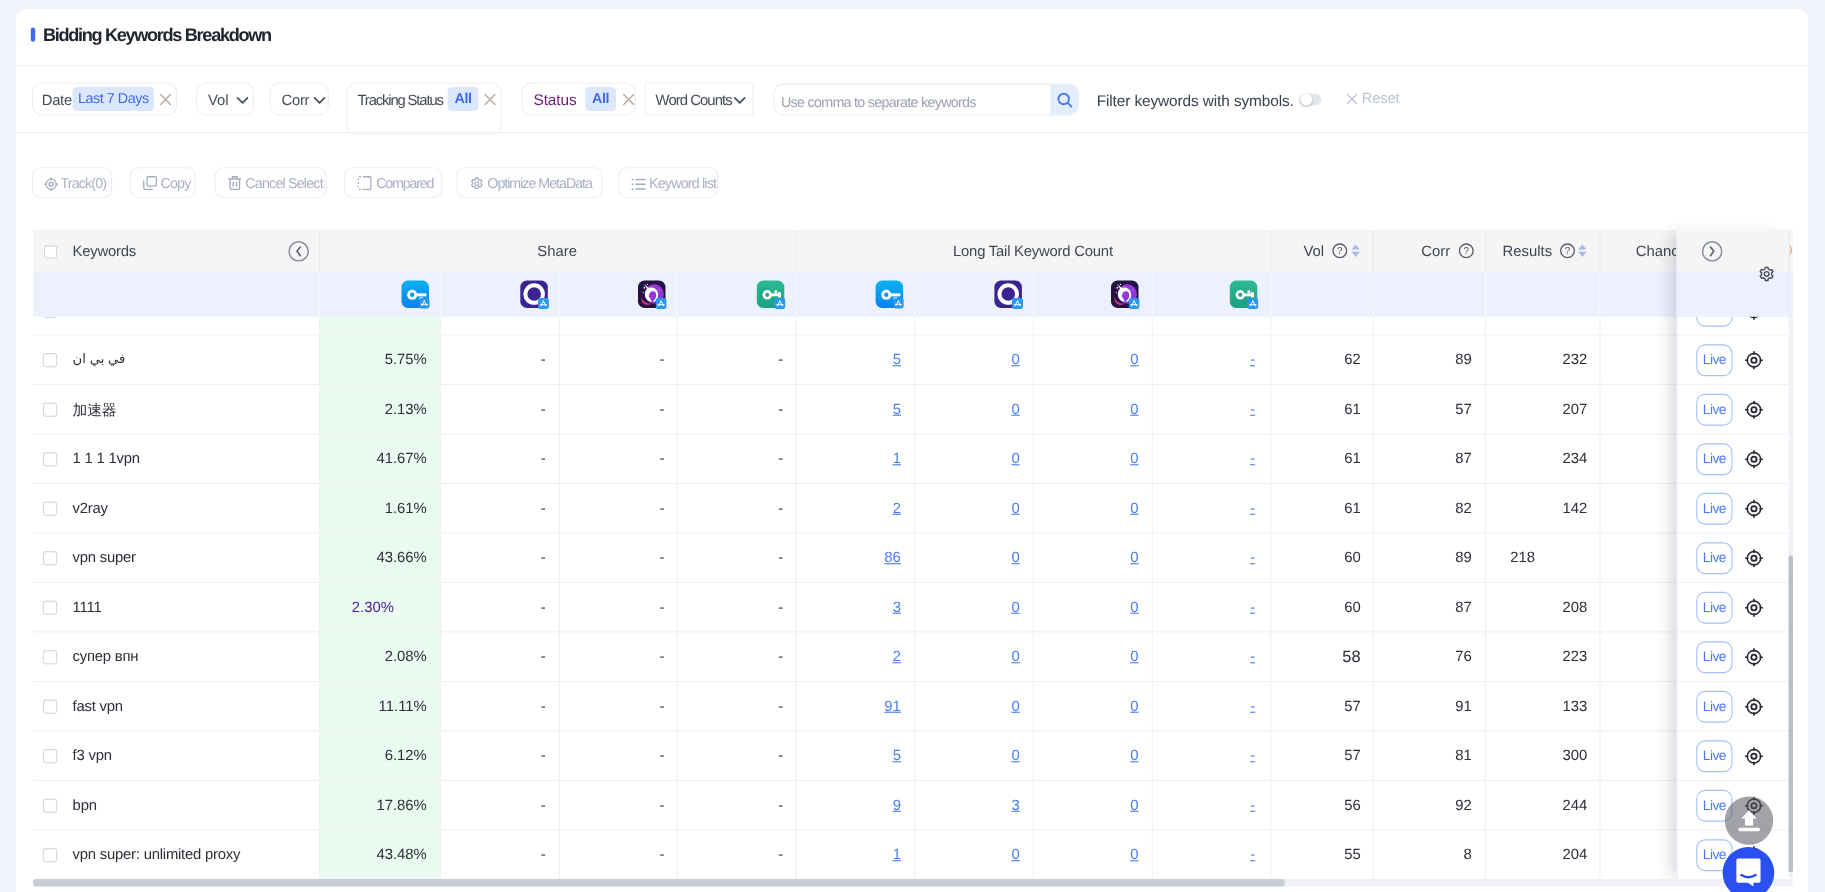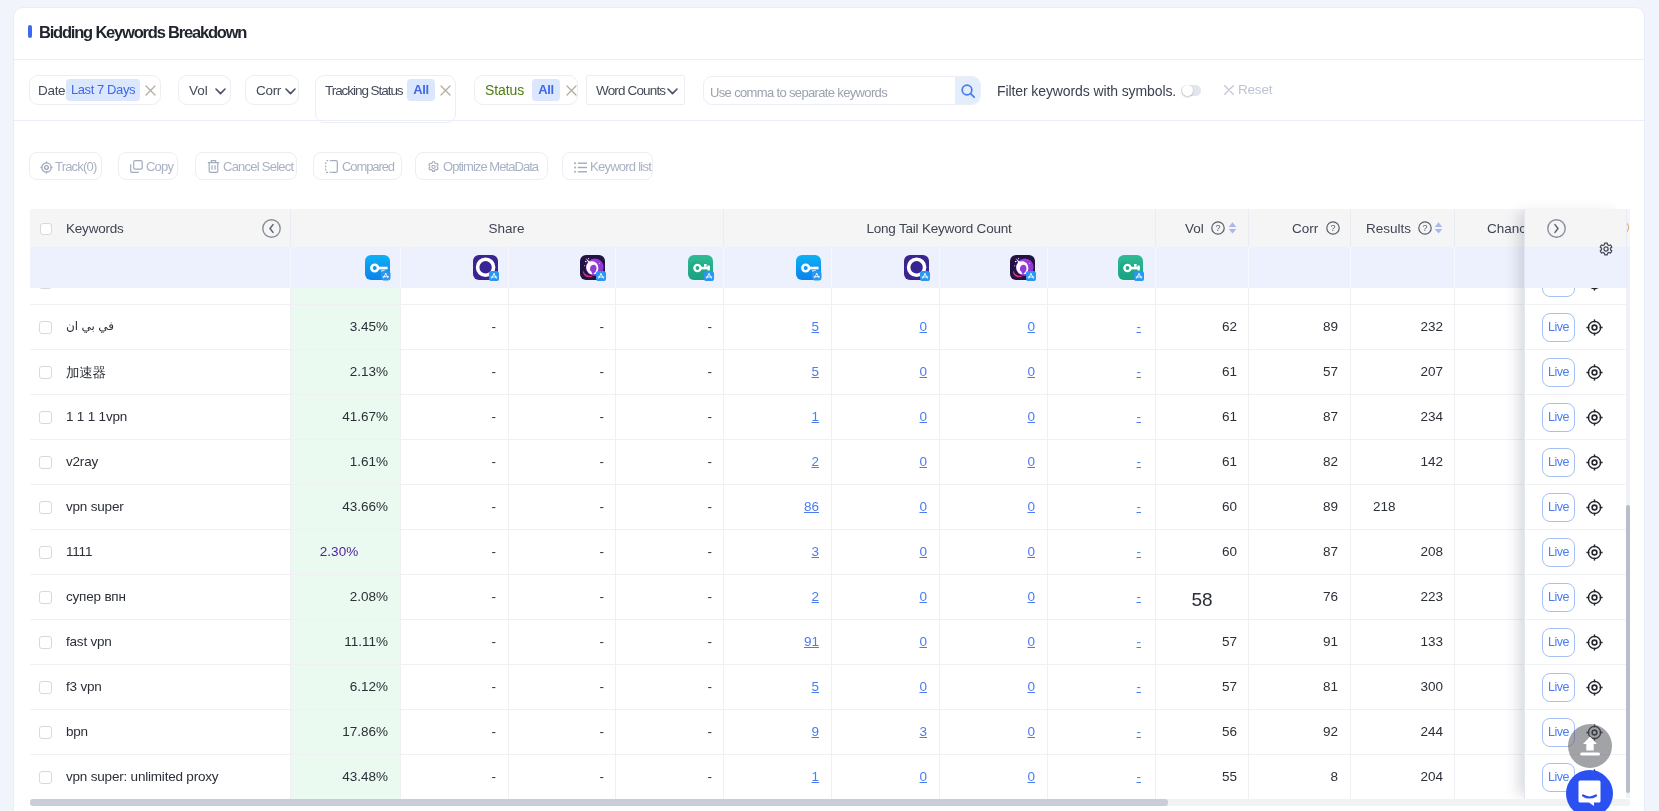--- a/index.html
+++ b/index.html
@@ -31,21 +31,21 @@
     </svg>
   </div>
 <div class="abs" style="left:315px;top:75px;width:141px;height:48px;border:1px solid #eceef4;border-radius:9px;background:#fff">
     <div class="txt" style="left:9px;top:7px;font-size:13.5px;color:#454b58;letter-spacing:-1.05px">Tracking Status</div>
     <div class="abs" style="left:91px;top:3px;width:28px;height:22px;background:#dbe7fc;border-radius:4px;text-align:center;font-size:13px;font-weight:bold;color:#4168e8;line-height:22px;letter-spacing:-0.3px">All</div>
     <svg width="11" height="11" viewBox="0 0 11 11" style="position:absolute;top:9px;left:124px">
       <path d="M1 1 L10 10 M10 1 L1 10" stroke="#b4aca1" stroke-width="1.3" stroke-linecap="round"></path>
     </svg>
   </div>
 <div class="abs" style="left:474px;top:75px;width:104px;height:30px;border:1px solid #eceef4;border-radius:9px;background:#fff">
-    <div class="txt" style="left:10px;top:6px;font-size:14px;color:#4d7c0f;letter-spacing:-0.1px">Status</div>
+    <div class="txt" style="left:10px;top:6px;font-size:14px;color:#701a75;letter-spacing:-0.1px">Status</div>
     <div class="abs" style="left:57px;top:3px;width:28px;height:22px;background:#dbe7fc;border-radius:4px;text-align:center;font-size:13px;font-weight:bold;color:#4168e8;line-height:22px;letter-spacing:-0.3px">All</div>
     <svg width="11" height="11" viewBox="0 0 11 11" style="position:absolute;top:9px;left:91px">
       <path d="M1 1 L10 10 M10 1 L1 10" stroke="#b4aca1" stroke-width="1.3" stroke-linecap="round"></path>
     </svg>
   </div>
 <div class="abs" style="left:586px;top:75px;width:99px;height:30px;border:1px solid #eceef4;border-radius:2px;background:#fff">
     <div class="txt" style="left:9px;top:7px;font-size:13.5px;color:#454b58;letter-spacing:-0.85px">Word Counts</div>
     <svg width="11" height="7" viewBox="0 0 11 7" style="position:absolute;top:12px;left:80px">
       <path d="M1 1 L5.5 5.6 L10 1" fill="none" stroke="#4a5263" stroke-width="1.6" stroke-linecap="round" stroke-linejoin="round"></path>
     </svg>
@@ -285,21 +285,21 @@
 <div style="position:absolute;left:0;top:-28px;width:1494px;height:45px">
       <div style="position:absolute;left:260px;top:0;width:110px;height:45px;background:#eafaf1"></div>
       <div style="position:absolute;left:0;top:44px;width:1494px;height:1px;background:#f0f1f4"></div>
       <div style="position:absolute;left:9px;top:16px;width:13px;height:13px;border:1px solid #d6d9e0;border-radius:3px;background:#fff"></div>
     </div>
     <div style="position:absolute;left:0;top:17px;width:1494px;height:45px">
       <div style="position:absolute;left:260px;top:0;width:110px;height:45px;background:#eafaf1"></div>
       <div style="position:absolute;left:0;top:44px;width:1494px;height:1px;background:#f0f1f4"></div>
       <div style="position:absolute;left:9px;top:16px;width:13px;height:13px;border:1px solid #d6d9e0;border-radius:3px;background:#fff"></div>
       <div style="position:absolute;left:36px;top:14px;font-size:12px;color:#2b2f37;white-space:nowrap;letter-spacing:-0.2px">في بي ان</div>
-      <div style="position:absolute;left:260px;top:14px;width:98px;text-align:right;font-size:13.5px;color:#2b2f37">3.45%</div>
+      <div style="position:absolute;left:260px;top:14px;width:98px;text-align:right;font-size:13.5px;color:#2b2f37">5.75%</div>
       <div style="position:absolute;left:406px;top:14px;width:60px;text-align:right;font-size:13.5px;color:#30343c">-</div>
       <div style="position:absolute;left:514px;top:14px;width:60px;text-align:right;font-size:13.5px;color:#30343c">-</div>
       <div style="position:absolute;left:622px;top:14px;width:60px;text-align:right;font-size:13.5px;color:#30343c">-</div>
       <div style="position:absolute;left:729px;top:14px;width:60px;text-align:right;font-size:13.5px;color:#4a7cf2;text-decoration:underline">5</div>
       <div style="position:absolute;left:837px;top:14px;width:60px;text-align:right;font-size:13.5px;color:#4a7cf2;text-decoration:underline">0</div>
       <div style="position:absolute;left:945px;top:14px;width:60px;text-align:right;font-size:13.5px;color:#4a7cf2;text-decoration:underline">0</div>
       <div style="position:absolute;left:1051px;top:14px;width:60px;text-align:right;font-size:13.5px;color:#4a7cf2;text-decoration:underline">-</div>
       <div style="position:absolute;left:1137px;top:14px;width:70px;text-align:right;font-size:13.5px;color:#2b2f37">62</div>
       <div style="position:absolute;left:1238px;top:14px;width:70px;text-align:right;font-size:13.5px;color:#2b2f37">89</div>
       <div style="position:absolute;left:1343px;top:14px;width:70px;text-align:right;font-size:13.5px;color:#2b2f37">232</div>
@@ -395,21 +395,21 @@
       <div style="position:absolute;left:9px;top:16px;width:13px;height:13px;border:1px solid #d6d9e0;border-radius:3px;background:#fff"></div>
       <div style="position:absolute;left:36px;top:14px;font-size:13.5px;color:#2b2f37;white-space:nowrap;letter-spacing:-0.2px">супер впн</div>
       <div style="position:absolute;left:260px;top:14px;width:98px;text-align:right;font-size:13.5px;color:#2b2f37">2.08%</div>
       <div style="position:absolute;left:406px;top:14px;width:60px;text-align:right;font-size:13.5px;color:#30343c">-</div>
       <div style="position:absolute;left:514px;top:14px;width:60px;text-align:right;font-size:13.5px;color:#30343c">-</div>
       <div style="position:absolute;left:622px;top:14px;width:60px;text-align:right;font-size:13.5px;color:#30343c">-</div>
       <div style="position:absolute;left:729px;top:14px;width:60px;text-align:right;font-size:13.5px;color:#4a7cf2;text-decoration:underline">2</div>
       <div style="position:absolute;left:837px;top:14px;width:60px;text-align:right;font-size:13.5px;color:#4a7cf2;text-decoration:underline">0</div>
       <div style="position:absolute;left:945px;top:14px;width:60px;text-align:right;font-size:13.5px;color:#4a7cf2;text-decoration:underline">0</div>
       <div style="position:absolute;left:1051px;top:14px;width:60px;text-align:right;font-size:13.5px;color:#4a7cf2;text-decoration:underline">-</div>
-      <div style="position:absolute;left:1137px;top:14px;width:70px;text-align:center;font-size:19px;color:#2b2f37">58</div>
+      <div style="position:absolute;left:1137px;top:14px;width:70px;text-align:right;font-size:15px;color:#2b2f37">58</div>
       <div style="position:absolute;left:1238px;top:14px;width:70px;text-align:right;font-size:13.5px;color:#2b2f37">76</div>
       <div style="position:absolute;left:1343px;top:14px;width:70px;text-align:right;font-size:13.5px;color:#2b2f37">223</div>
     </div>
     <div style="position:absolute;left:0;top:332px;width:1494px;height:45px">
       <div style="position:absolute;left:260px;top:0;width:110px;height:45px;background:#eafaf1"></div>
       <div style="position:absolute;left:0;top:44px;width:1494px;height:1px;background:#f0f1f4"></div>
       <div style="position:absolute;left:9px;top:16px;width:13px;height:13px;border:1px solid #d6d9e0;border-radius:3px;background:#fff"></div>
       <div style="position:absolute;left:36px;top:14px;font-size:13.5px;color:#2b2f37;white-space:nowrap;letter-spacing:-0.2px">fast vpn</div>
       <div style="position:absolute;left:260px;top:14px;width:98px;text-align:right;font-size:13.5px;color:#2b2f37">11.11%</div>
       <div style="position:absolute;left:406px;top:14px;width:60px;text-align:right;font-size:13.5px;color:#30343c">-</div>

